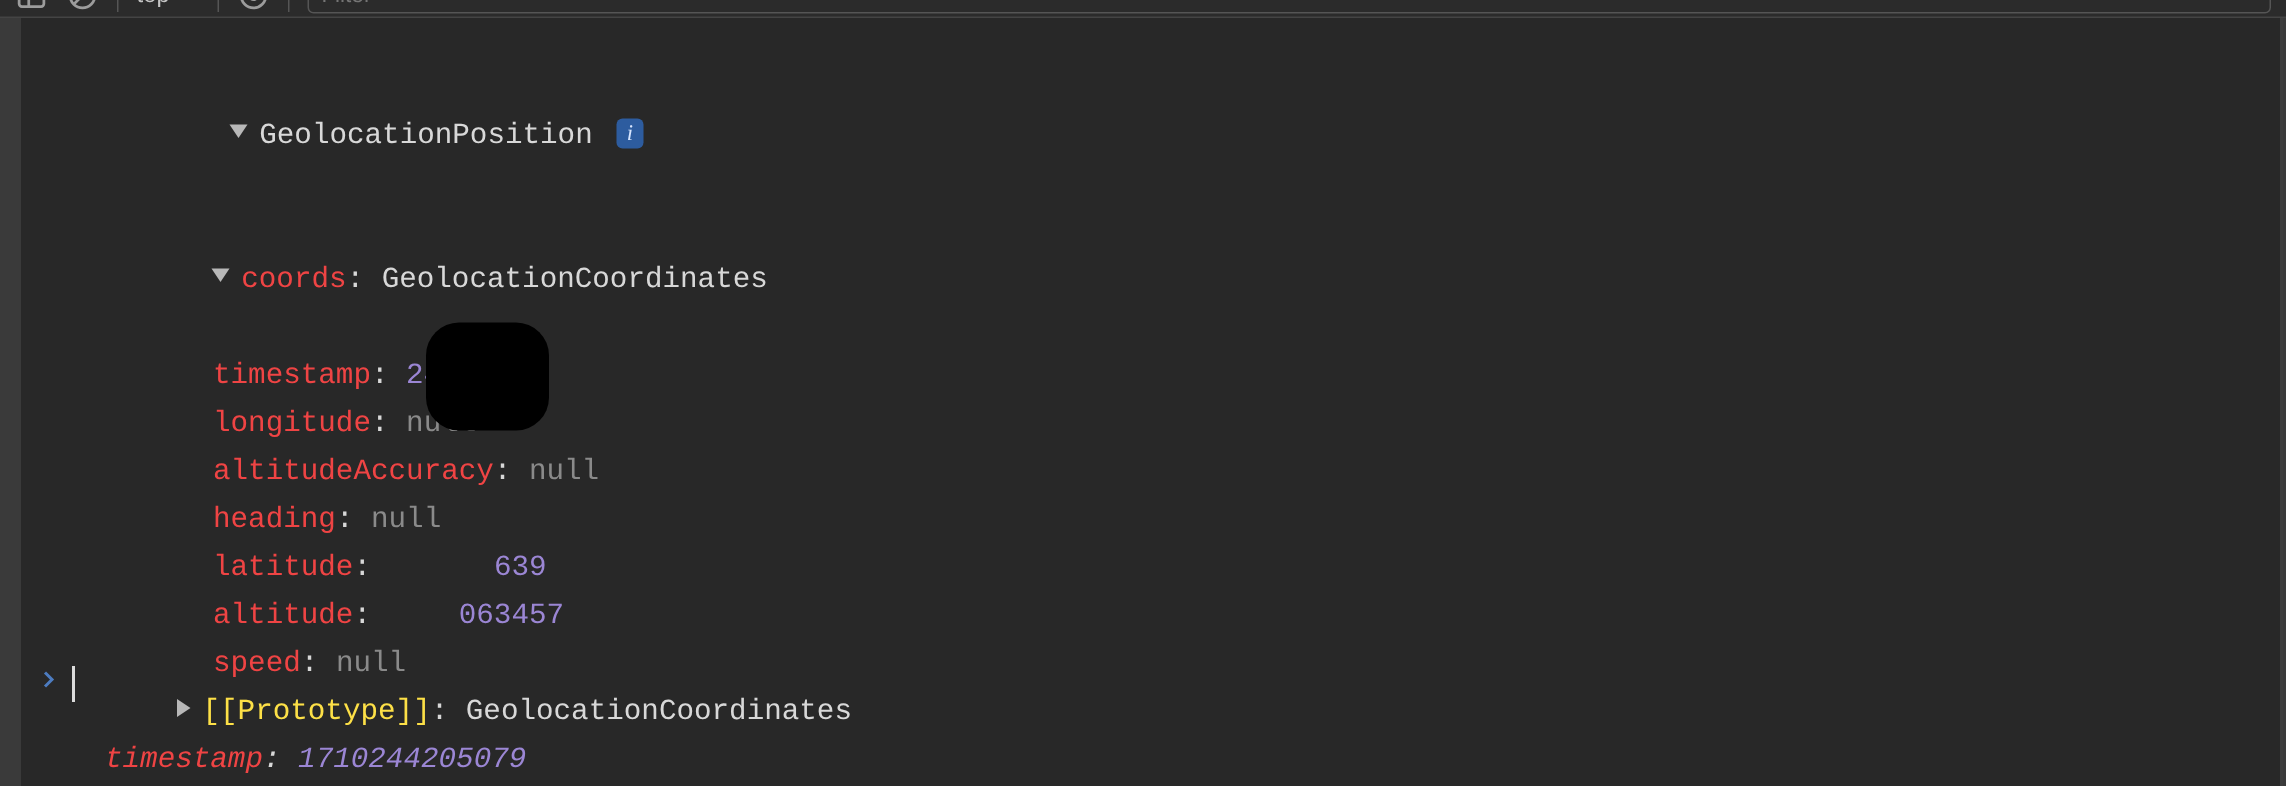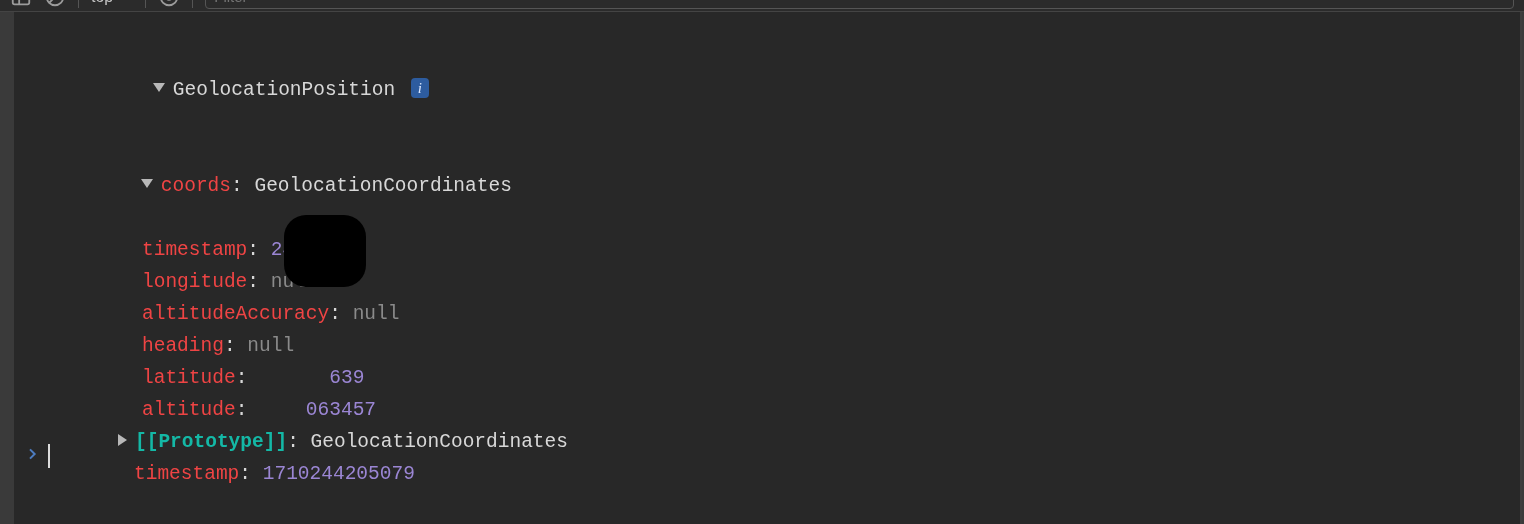--- a/index.html
+++ b/index.html
@@ -93,26 +93,26 @@
   }
   .arrow-right {
     border-top: 6px solid transparent;
     border-bottom: 6px solid transparent;
     border-left: 9px solid #b8b8b8;
   }
   .ind1 { padding-left: 92px; }
   .ind2 { padding-left: 80px; }
   .ind3 { padding-left: 128px; }
   .ind2b { padding-left: 104px; }
-  .ind3b { padding-left: 120px; }
+  .ind3b { padding-left: 56px; font-style: italic; }
   .typename { color: #d8d8d8; }
   .key { color: #ef4444; }
   .num { color: #9b86d4; }
   .nul { color: #8a8a8a; }
-  .proto { color: #14b8a6; font-weight: bold; }
+  .proto { color: #fde047; }
   .colon { color: #d8d8d8; }
   .info-badge {
     display: inline-block;
     background: #2d5c9f;
     color: #d8e6ff;
     border-radius: 4px;
     width: 18px;
     height: 20px;
     line-height: 20px;
     text-align: center;
@@ -198,20 +198,21 @@
   <div class="line ind3"><span class="key">longitude</span><span class="colon">: </span><span class="nul">null</span></div>
 
   <div class="line ind3"><span class="key">altitudeAccuracy</span><span class="colon">: </span><span class="nul">null</span></div>
 
   <div class="line ind3"><span class="key">heading</span><span class="colon">: </span><span class="nul">null</span></div>
 
   <div class="line ind3"><span class="key">latitude</span><span class="colon">:       </span><span class="num">639</span></div>
 
   <div class="line ind3"><span class="key">altitude</span><span class="colon">:     </span><span class="num">063457</span></div>
 
+  <div class="line ind3"><span class="key">speed</span><span class="colon">: </span><span class="nul">null</span></div>
 
   <div class="line ind2b"><span class="arrow arrow-right"></span><span class="proto">[[Prototype]]</span><span class="colon">: </span><span class="typename">GeolocationCoordinates</span></div>
 
   <div class="line ind3b"><span class="key">timestamp</span><span class="colon">: </span><span class="num">1710244205079</span></div>
 
   <div class="line ind2"></div>
 
   <div class="redact"></div>
 
   <div class="prompt-row">

